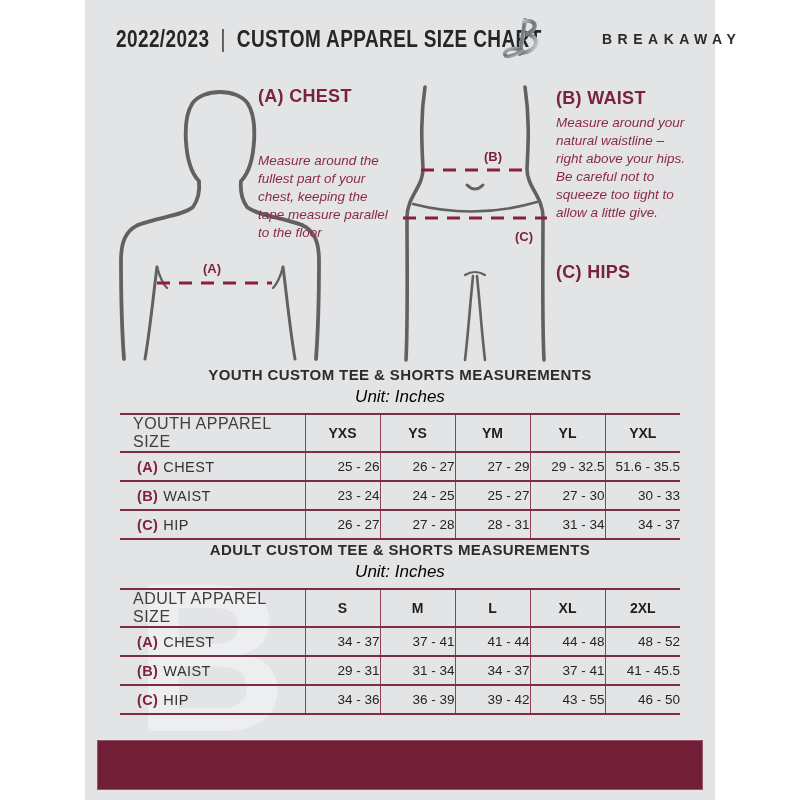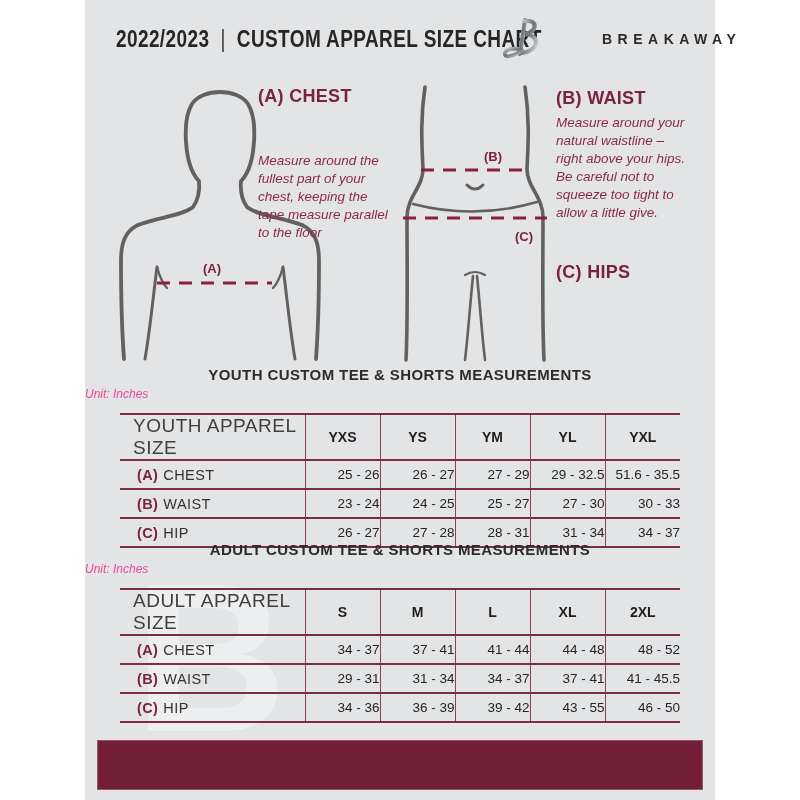--- a/index.html
+++ b/index.html
@@ -25,31 +25,31 @@
   
   .m-head{position:absolute;font-size:18px;font-weight:800;color:#7a2240;letter-spacing:.3px;white-space:nowrap;}
   .m-text{position:absolute;font-size:13.5px;font-style:italic;line-height:1.33;
           color:#8b2a45;white-space:pre-line;}
   .dash-label{position:absolute;font-size:13px;font-weight:700;color:#7c2240;}
   .fig{position:absolute;}
 
   
   .sec-title{position:absolute;left:85px;width:630px;text-align:center;font-size:15px;
              font-weight:700;color:#2c2c2c;letter-spacing:.4px;}
-  .sec-unit{position:absolute;left:85px;width:630px;font-size:12px;
-            font-style:italic;color:#ec4899;}
+  .sec-unit{position:absolute;left:85px;width:630px;text-align:center;font-size:17px;
+            font-style:italic;color:#000000;}
 
   
   table.size-table{position:absolute;left:120px;width:560px;border-collapse:collapse;
                    table-layout:fixed;background:transparent;
                    border-bottom:2px solid #7f2b44;}
   table.size-table tr{border-top:2px solid #7f2b44;height:29px;}
   table.size-table th+th, table.size-table td+td{border-left:1.5px solid #8f4058;}
   table.size-table th{font-size:14px;font-weight:700;color:#1f1f1f;text-align:center;padding:0;}
-  table.size-table th.lbl-col{font-size:19px;font-weight:400;color:#3f3f3f;text-align:left;
+  table.size-table th.lbl-col{font-size:16px;font-weight:400;color:#3f3f3f;text-align:left;
                               padding-left:13px;letter-spacing:.5px;}
   table.size-table td{font-size:13.5px;color:#242424;text-align:right;padding:0;}
   table.size-table td.row-lbl{text-align:left;padding-left:17px;font-size:14.5px;color:#333333;letter-spacing:.4px;}
   .lbl-prefix{font-weight:700;color:#7c2240;margin-right:5px;}
 
   .footer-bar{position:absolute;left:97px;top:740px;width:606px;height:50px;
               background:#731e37;border:1px solid #93566a;box-sizing:border-box;}
 </style>
 </head>
 <body>

